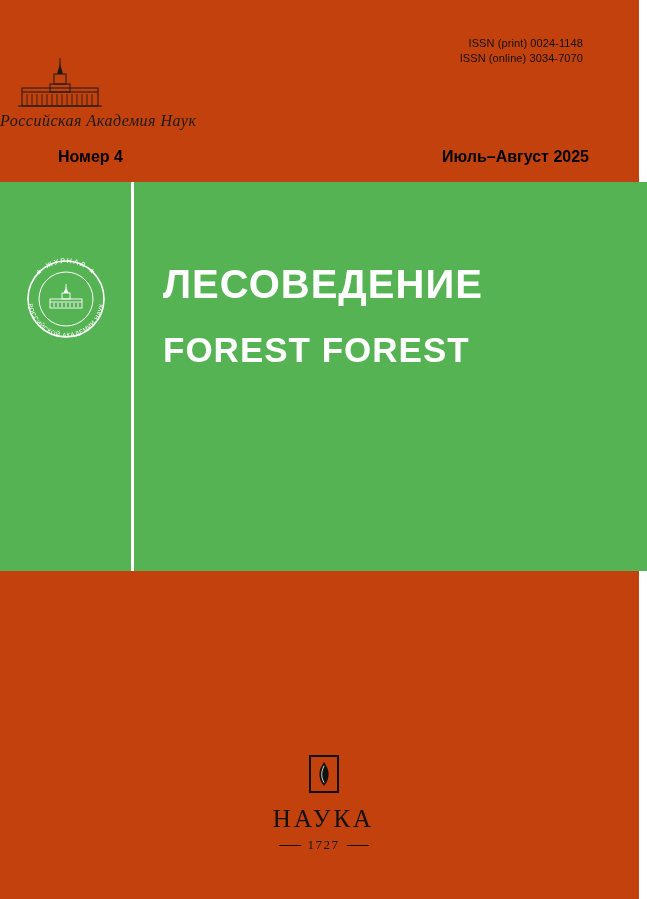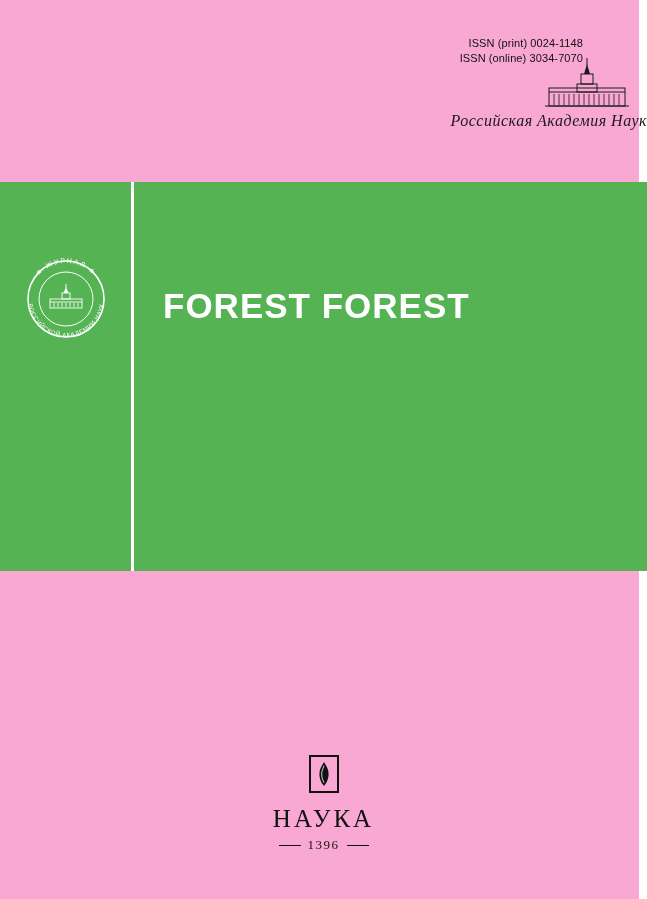--- a/index.html
+++ b/index.html
@@ -12,21 +12,21 @@
     height: 899px;
     font-family: "Liberation Sans", sans-serif;
     color: #000000;
     position: relative;
     overflow: hidden;
   }
   .page {
     position: relative;
     width: 639px;
     height: 899px;
-    background: #f9a8d4;
+    background: #c2410c;
     box-sizing: border-box;
     padding-left: 10px;
   }
 
   
   .issn-block {
     position: absolute;
     top: 36px;
     right: 56px;
     text-align: right;
@@ -37,21 +37,21 @@
   }
 
   
   .ras-emblem {
     position: absolute;
     top: 58px;
     left: 0;
     width: 647px;
     display: flex;
     flex-direction: column;
-    align-items: flex-end;
+    align-items: flex-start;
   }
   .ras-emblem .building {
     width: 120px;
     height: 52px;
   }
   .ras-caption {
     margin-top: 2px;
     font-family: "Liberation Serif", serif;
     font-style: italic;
     font-size: 16px;
@@ -221,20 +221,24 @@
             <line x1="87" y1="36" x2="87" y2="47"></line>
             <line x1="92" y1="36" x2="92" y2="47"></line>
           </g>
           <line x1="18" y1="48" x2="102" y2="48"></line>
         </g>
       </svg>
     </span>
     <div class="ras-caption">Российская Академия Наук</div>
   </div>
 
+  <div class="issue-line">
+    <div class="issue-number">Номер 4</div>
+    <div class="issue-date">Июль–Август 2025</div>
+  </div>
 
   <div class="green-band">
     <div class="band-divider"></div>
 
     <div class="seal">
       <svg viewBox="0 0 98 98" width="98" height="98" aria-hidden="true">
         <defs>
           <path id="arcTop" d="M 13,49 A 36,36 0 0 1 85,49"></path>
           <path id="arcBottom" d="M 11,49 A 38,38 0 0 0 87,49"></path>
         </defs>
@@ -258,32 +262,33 @@
         <text font-family="Liberation Sans, sans-serif" font-size="7" fill="#ffffff" letter-spacing="1.6">
           <textPath href="#arcTop" startOffset="50%" text-anchor="middle">★ ЖУРНАЛ ★</textPath>
         </text>
         <text font-family="Liberation Sans, sans-serif" font-size="6" fill="#ffffff" letter-spacing="0.6">
           <textPath href="#arcBottom" startOffset="50%" text-anchor="middle">РОССИЙСКОЙ АКАДЕМИИ НАУК</textPath>
         </text>
       </svg>
     </div>
 
     <div class="titles">
+      <div class="title-ru">ЛЕСОВЕДЕНИЕ</div>
       <div class="title-en">FOREST FOREST</div>
     </div>
   </div>
 
   <div class="publisher">
     <div class="publisher-mark">
       <svg viewBox="0 0 24 30" width="22" height="28" aria-hidden="true">
         <path d="M12 2 C9 7 7 10 7 15 C7 21 9.5 25 12 28 C14.5 25 17 21 17 15 C17 10 15 7 12 2 Z" fill="#111111"></path>
         <path d="M12 6 C10.5 10 9.5 12 9.5 15.5 C9.5 19 10.8 22 12 24.5" fill="none" stroke="#ffffff" stroke-width="0.9"></path>
       </svg>
     </div>
     <div class="publisher-name">НАУКА</div>
     <div class="publisher-year-row">
       <span class="rule"></span>
-      <span class="publisher-year">1396</span>
+      <span class="publisher-year">1727</span>
       <span class="rule"></span>
     </div>
   </div>
 
 </div>
 
 </body></html>

